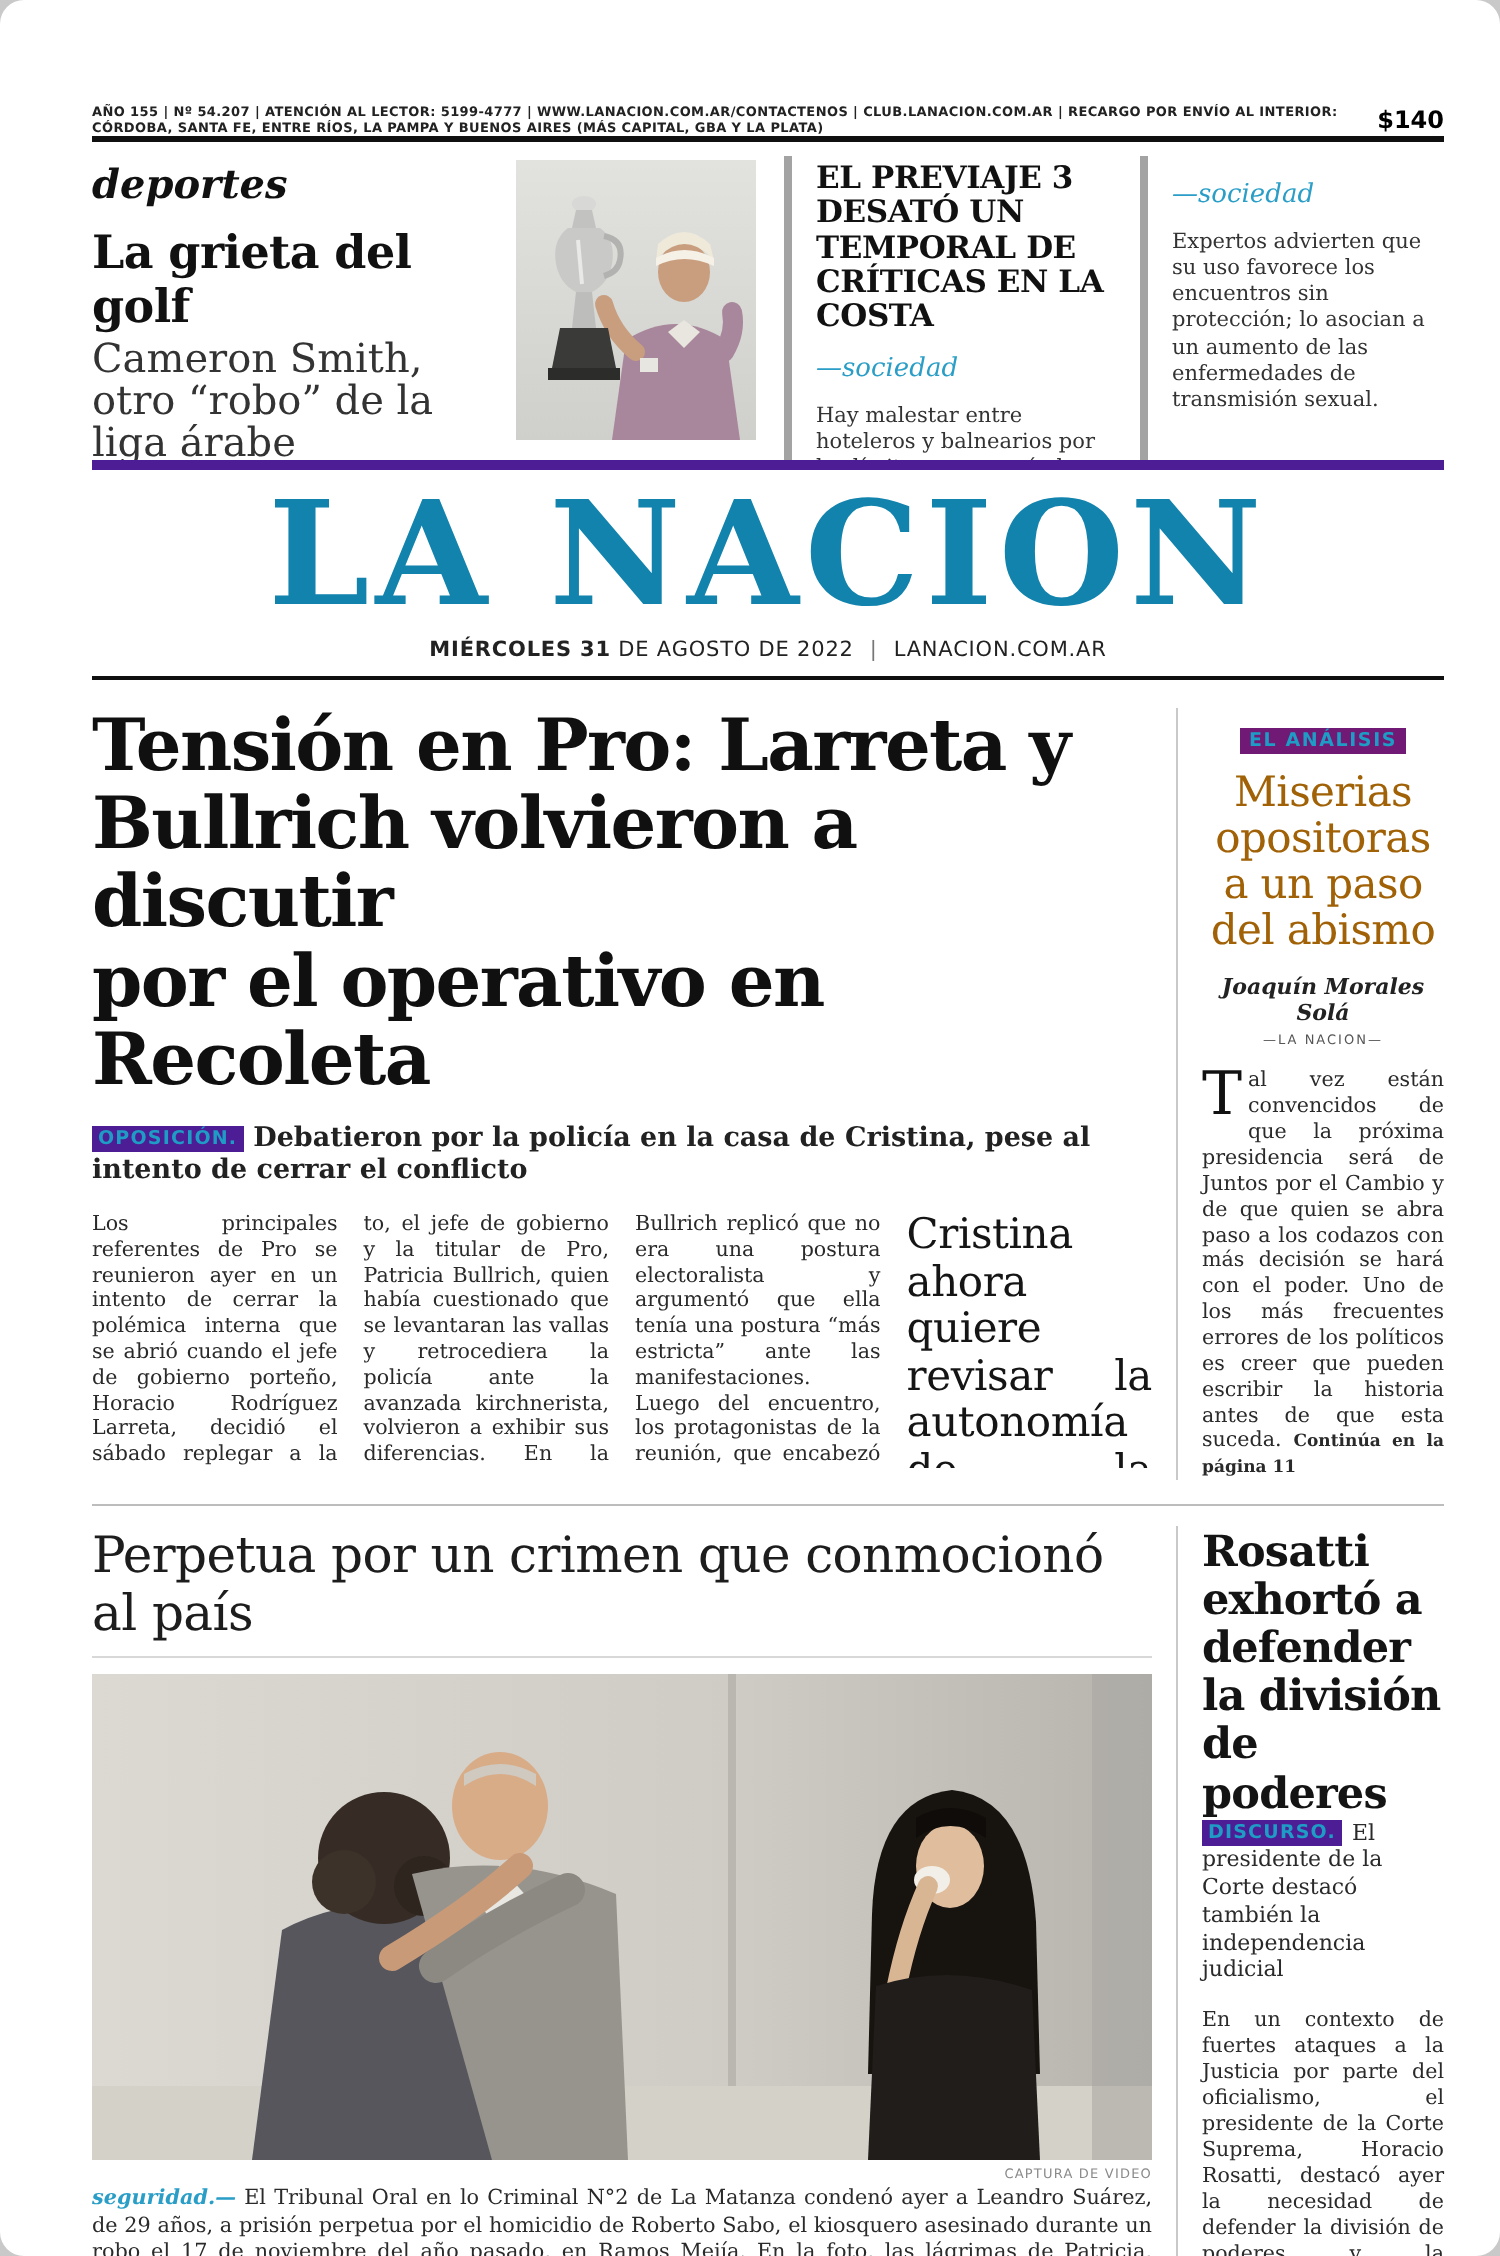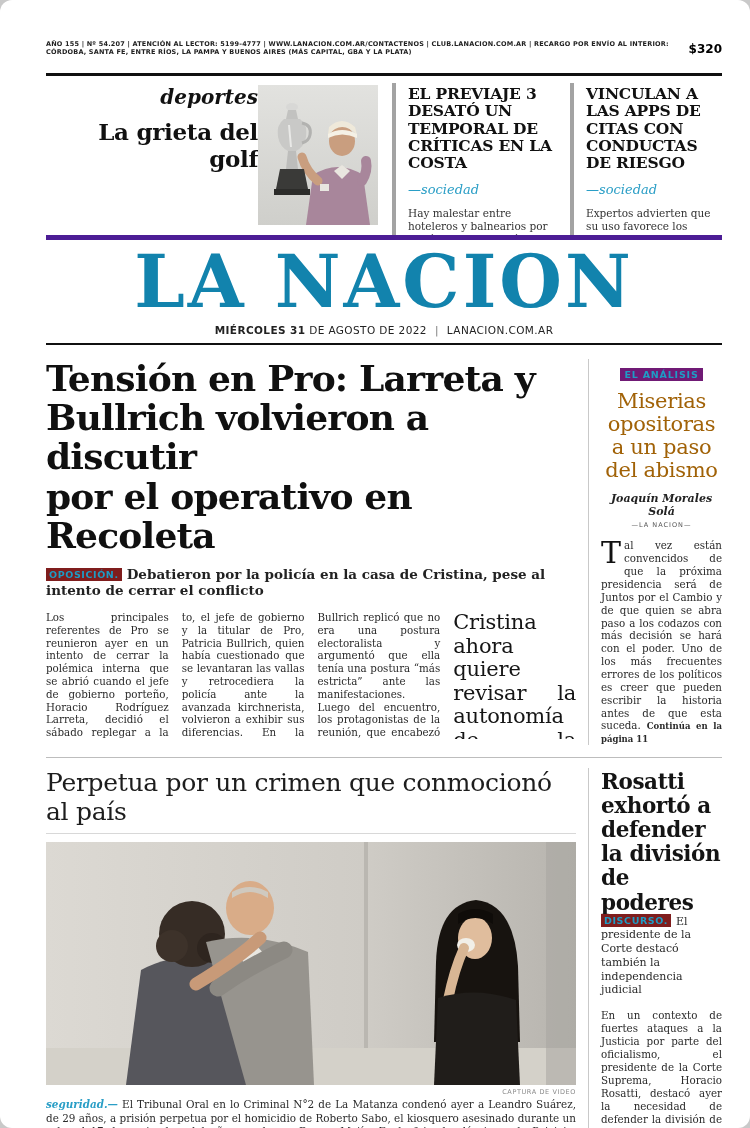--- a/index.html
+++ b/index.html
@@ -5,32 +5,32 @@
   * { margin:0; padding:0; box-sizing:border-box; }
   html,body { background:#c9c9c9; }
   .page {
     position:relative; width:750px; height:1128px; margin:0 auto;
     background:#ffffff; border-radius:12px; overflow:hidden;
     font-family:"DejaVu Serif","Liberation Serif",serif; color:#1c1c1c;
     padding:0 28px 0 46px;
   }
   
   .topbar {
-    margin-top:40px; display:flex; justify-content:space-between; align-items:flex-end;
-    border-bottom:3px solid #101010; padding-bottom:17px;
+    margin-top:52px; display:flex; justify-content:space-between; align-items:center;
+    border-bottom:3px solid #101010; padding-bottom:0;
   }
   .topbar .micro {
     font-family:"DejaVu Sans","Liberation Sans",sans-serif;
     font-size:6.5px; font-weight:700; letter-spacing:.2px; color:#222;
   }
   .topbar .price { font-family:"DejaVu Sans",sans-serif; font-size:12px; font-weight:700; color:#000; }
   
   .top-strip { display:flex; height:152px; margin-top:7px; overflow:hidden; }
   .dep { flex:1 1 auto; display:flex; padding-right:10px; }
-  .dep-text { width:212px; padding-top:2px;text-align:right; }
+  .dep-text { width:212px; padding-top:2px; }
   .dep-section { font-style:italic; font-weight:700; font-size:20px; color:#111; }
   .dep-h { font-size:23px; font-weight:700; letter-spacing:-.3px; margin-top:9px; color:#111; }
   .dep-sub { font-size:20px; font-weight:400; line-height:1.05; color:#333; margin-top:2px; }
   .dep-photo { width:120px; height:140px; margin-top:2px; flex:0 0 auto; }
   .brief { width:178px; flex:0 0 auto; border-left:4px solid #a3a3a3; padding:2px 12px 0 12px; }
   .brief.last { width:152px; padding-right:0; }
   .brief-h { font-size:15.5px; font-weight:700; line-height:1.12; letter-spacing:-.2px; color:#111; }
   .brief-sec { font-style:italic; font-size:13px; color:#2a9ec6; margin-top:10px; }
   .brief-body { font-size:10.5px; line-height:1.25; color:#333; margin-top:10px; }
   
@@ -47,21 +47,21 @@
   
   .lead-grid { display:flex; margin-top:14px; }
   .lead-main { width:530px; flex:0 0 auto; }
   .lead-h {
     font-size:36px; font-weight:700; line-height:1.09; letter-spacing:-.8px; color:#101010;
     white-space:pre-line;
   }
   .kicker { margin-top:11px; font-size:13.5px; }
   .klabel {
     font-family:"DejaVu Sans",sans-serif; font-size:9.5px; font-weight:700; letter-spacing:.6px;
-    color:#1e9cc5; background:#7f1d1d; padding:1px 3px; margin-right:5px; vertical-align:1px;
+    color:#1e9cc5; background:#4c1d95; padding:1px 3px; margin-right:5px; vertical-align:1px;
   }
   .ktext { font-weight:700; color:#222; }
   .cols4 { display:flex; gap:13px; margin-top:13px; height:128px; overflow:hidden; }
   .cols4 .bcol { flex:1 1 0; font-size:10.3px; line-height:1.24; text-align:justify; color:#2a2a2a; }
   .related h3 { font-size:21px; font-weight:400; line-height:1.12; letter-spacing:-.2px; color:#151515; }
   .rel-by { font-size:9px; color:#444; margin-top:8px; }
   .rel-pg { font-size:9px; font-weight:700; color:#222; margin-top:8px; }
   aside.analysis {
     flex:1 1 auto; border-left:1px solid #c9c9c9; margin-left:12px; padding:4px 0 0 12px;
     text-align:center;
@@ -90,28 +90,29 @@
   .ro-kick { font-size:11px; line-height:1.25; color:#2a2a2a; }
   .ro-body { font-size:10.3px; line-height:1.26; text-align:justify; color:#2a2a2a; margin-top:12px; }
 </style>
 </head>
 <body>
 
 <div class="page">
 
   <header class="topbar">
     <span class="micro">AÑO 155 | Nº 54.207 | ATENCIÓN AL LECTOR: 5199-4777 | WWW.LANACION.COM.AR/CONTACTENOS | CLUB.LANACION.COM.AR | RECARGO POR ENVÍO AL INTERIOR: CÓRDOBA, SANTA FE, ENTRE RÍOS, LA PAMPA Y BUENOS AIRES (MÁS CAPITAL, GBA Y LA PLATA)</span>
-    <span class="price">$320</span>
+    <span class="price">$140</span>
   </header>
 
   <div class="top-strip">
     <section class="dep">
       <div class="dep-text">
         <div class="dep-section">deportes</div>
         <div class="dep-h">La grieta del golf</div>
+        <div class="dep-sub">Cameron Smith, otro “robo” de la liga árabe</div>
 
       </div>
       <svg class="dep-photo" viewBox="0 0 120 140">
         <defs>
             <linearGradient id="sky" x1="0" y1="0" x2="0" y2="1">
           <stop offset="0" stop-color="#e2e2df"></stop>
               <stop offset="1" stop-color="#cfcfcb"></stop>
         </linearGradient>
           </defs>
         <rect width="120" height="140" fill="url(#sky)"></rect>
@@ -136,21 +137,20 @@
       </svg>
     </section>
 
     <section class="brief">
       <div class="brief-h">EL PREVIAJE 3 DESATÓ UN TEMPORAL DE CRÍTICAS EN LA COSTA</div>
       <div class="brief-sec">—sociedad</div>
       <p class="brief-body"><span>Hay malestar entre hoteleros y balnearios por los límites que prevé el programa del Gobierno; preocupa el panorama del próximo verano.</span> </p>
     </section>
 
     <section class="brief last">
-      <div class="brief-h">VINCULAN A LAS APPS DE CITAS CON CONDUCTAS DE RIESGO</div>
       <div class="brief-sec">—sociedad</div>
       <p class="brief-body"><span>Expertos advierten que su uso favorece los encuentros sin protección; lo asocian a un aumento de las enfermedades de transmisión sexual.</span> </p>
     </section>
   </div>
 
   <div class="masthead">
     <h1>LA NACION</h1>
   </div>
   <div class="datebar">
     <b>MIÉRCOLES 31</b><span> DE AGOSTO DE 2022</span><span class="sep">|</span><span>LANACION.COM.AR</span>

